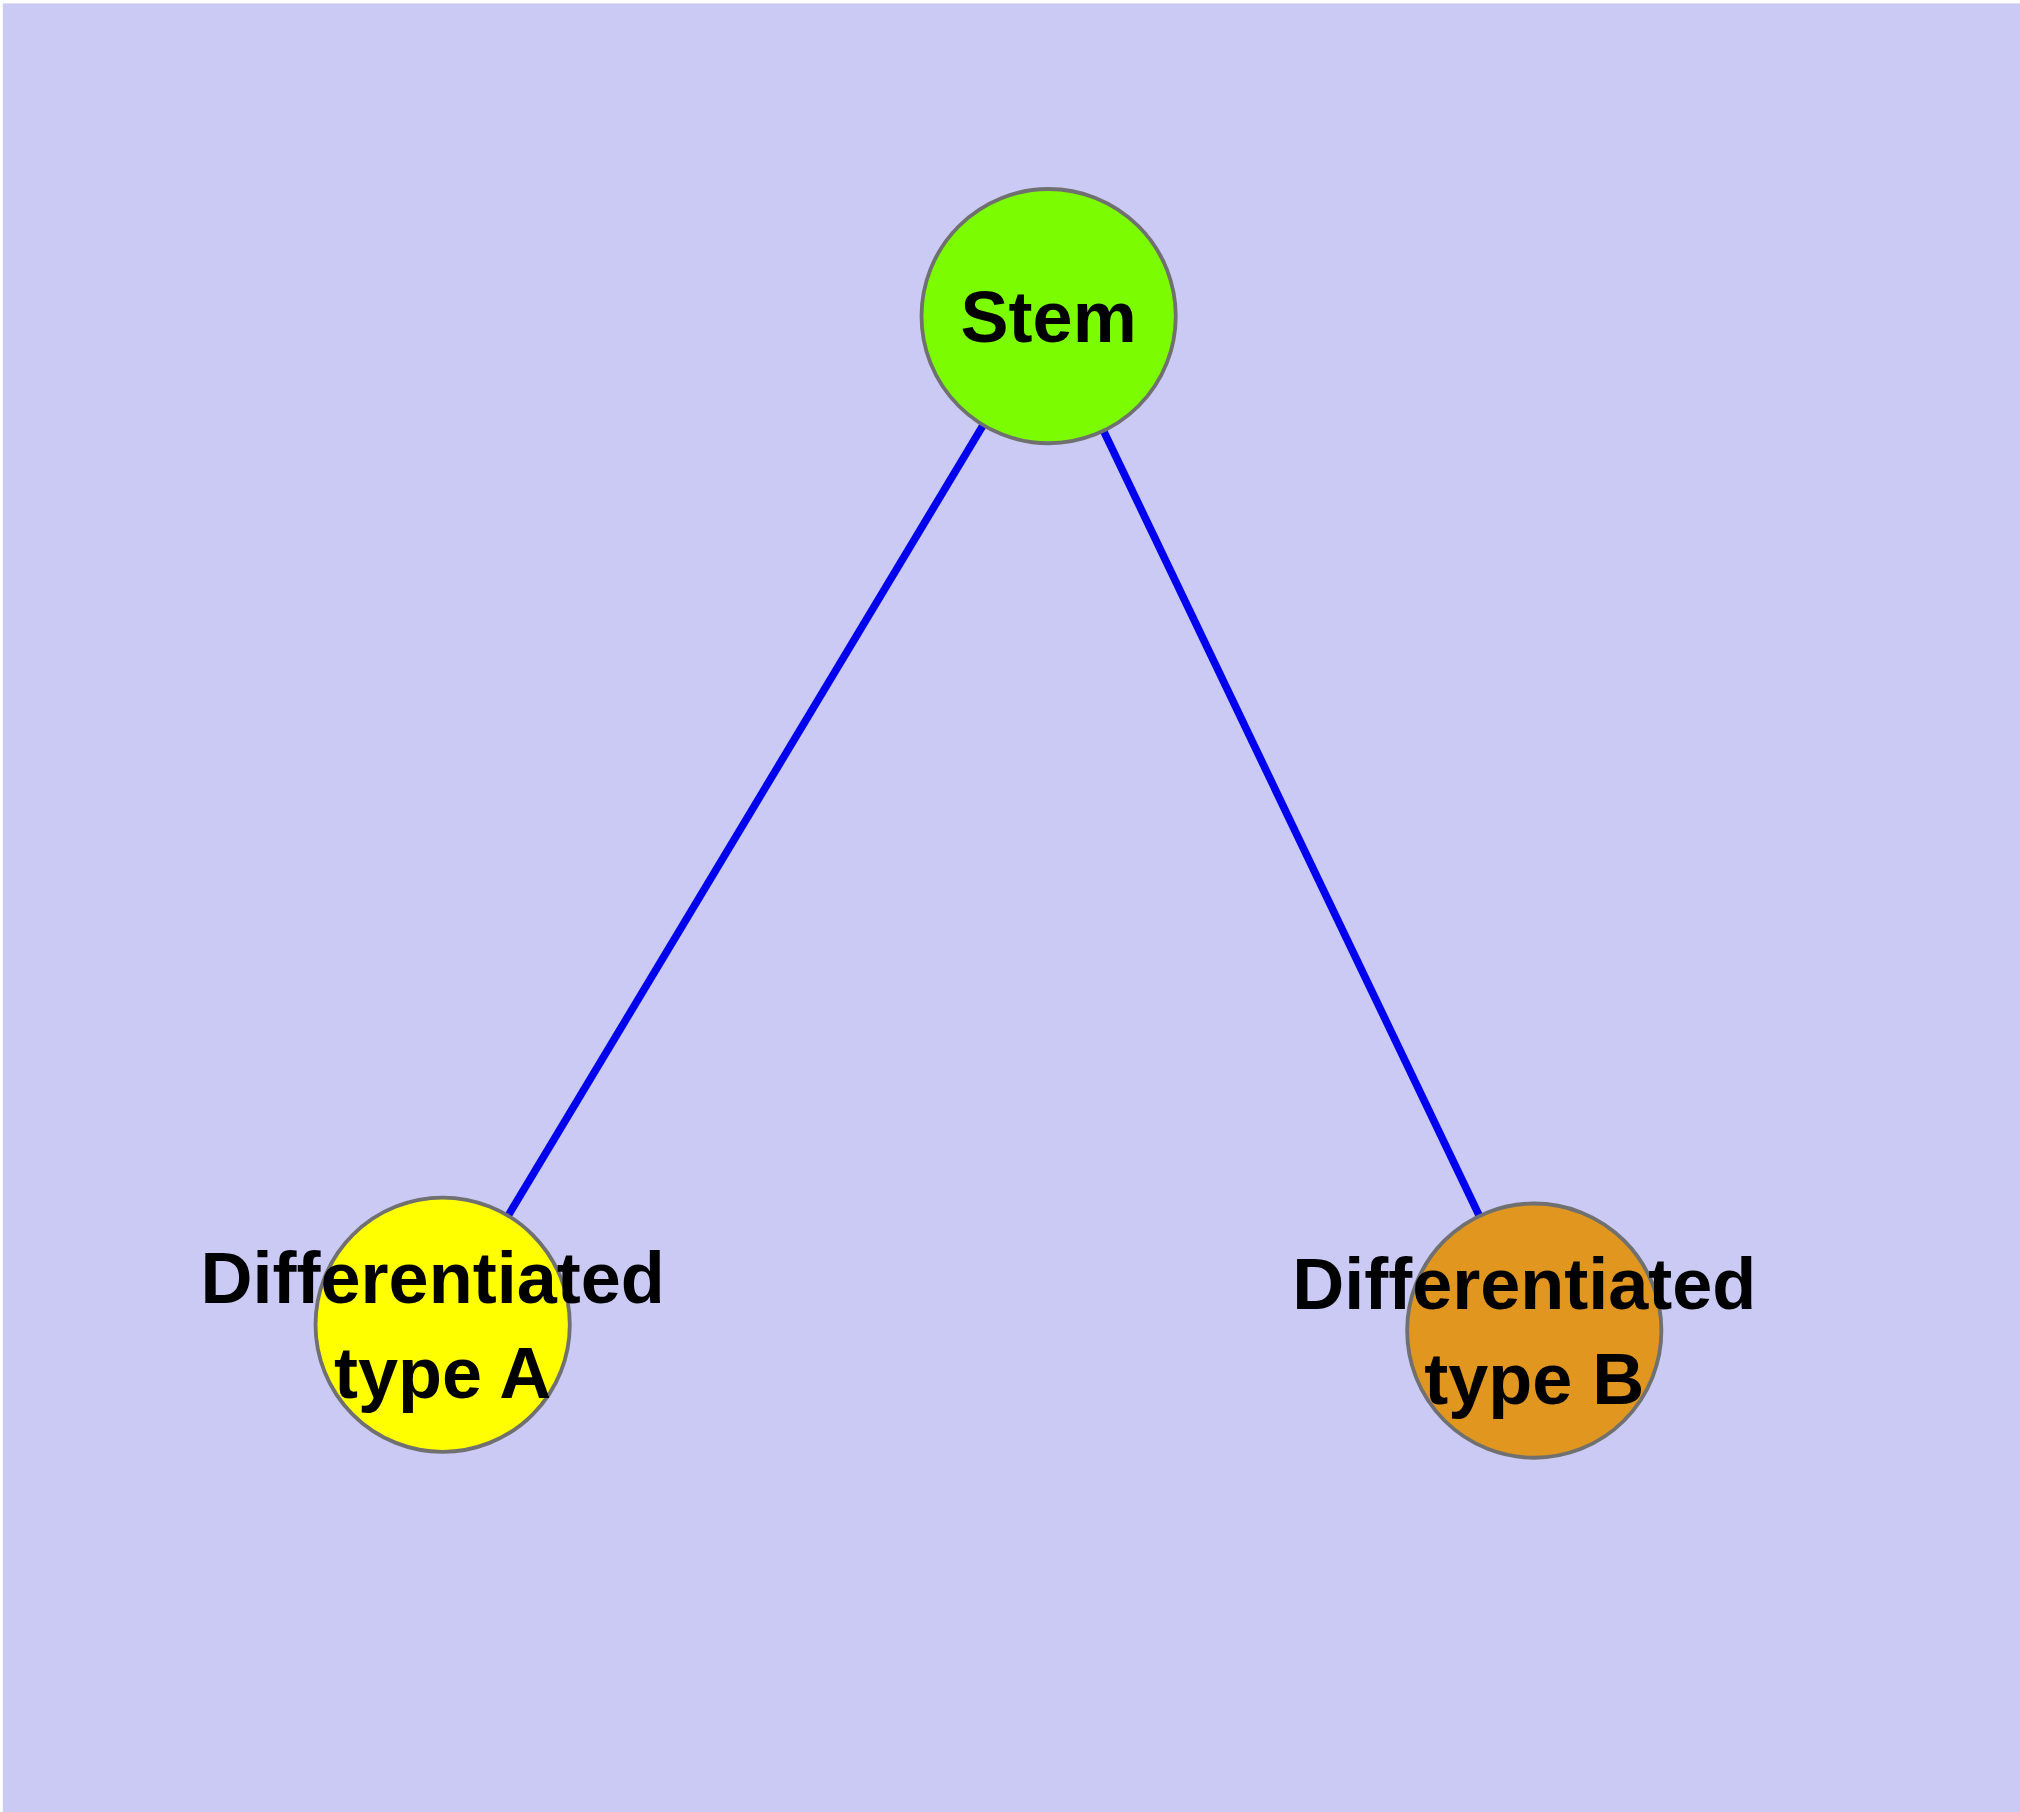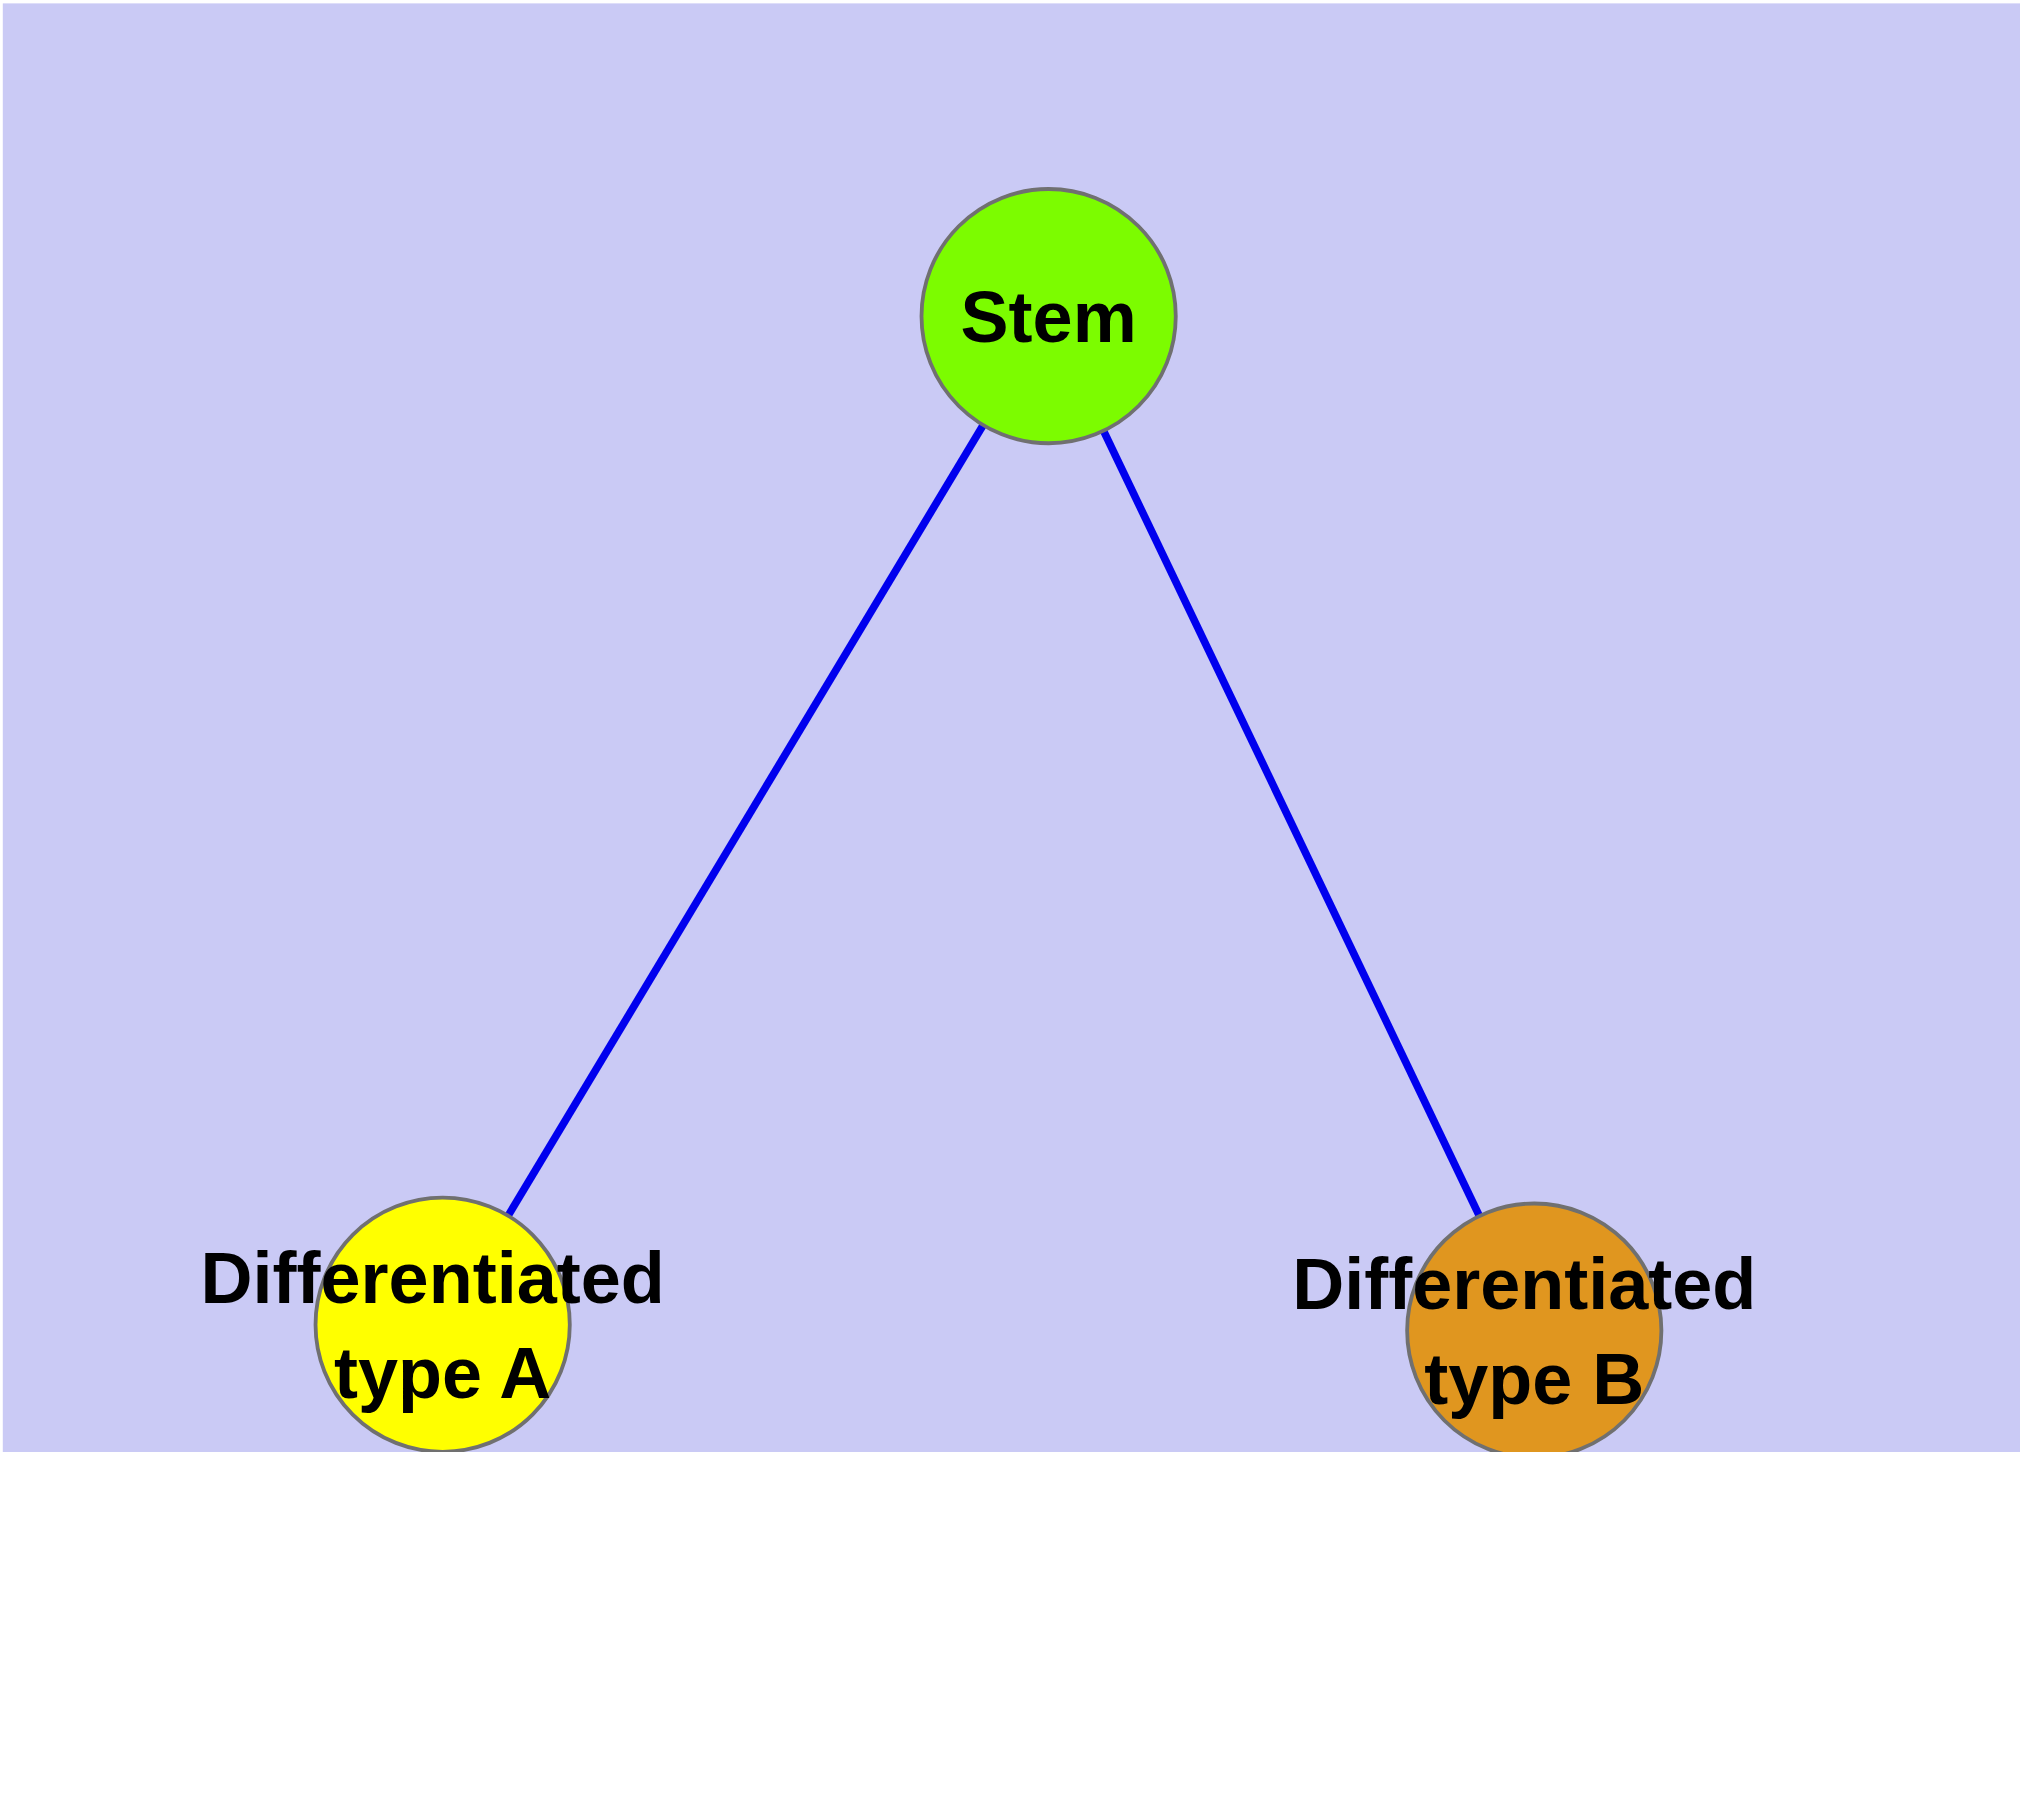--- a/index.html
+++ b/index.html
@@ -4,21 +4,21 @@
 <style>
   html, body {
     margin: 0;
     padding: 0;
     background: #ffffff;
     font-family: "Liberation Sans", sans-serif;
   }
   .stage {
     position: relative;
     width: 2021px;
-    height: 1452px;
+    height: 1812px;
     background: #ffffff;
     overflow: hidden;
   }
   svg.graph {
     position: absolute;
     top: 0;
     left: 0;
     display: block;
   }
   text.node-label {

